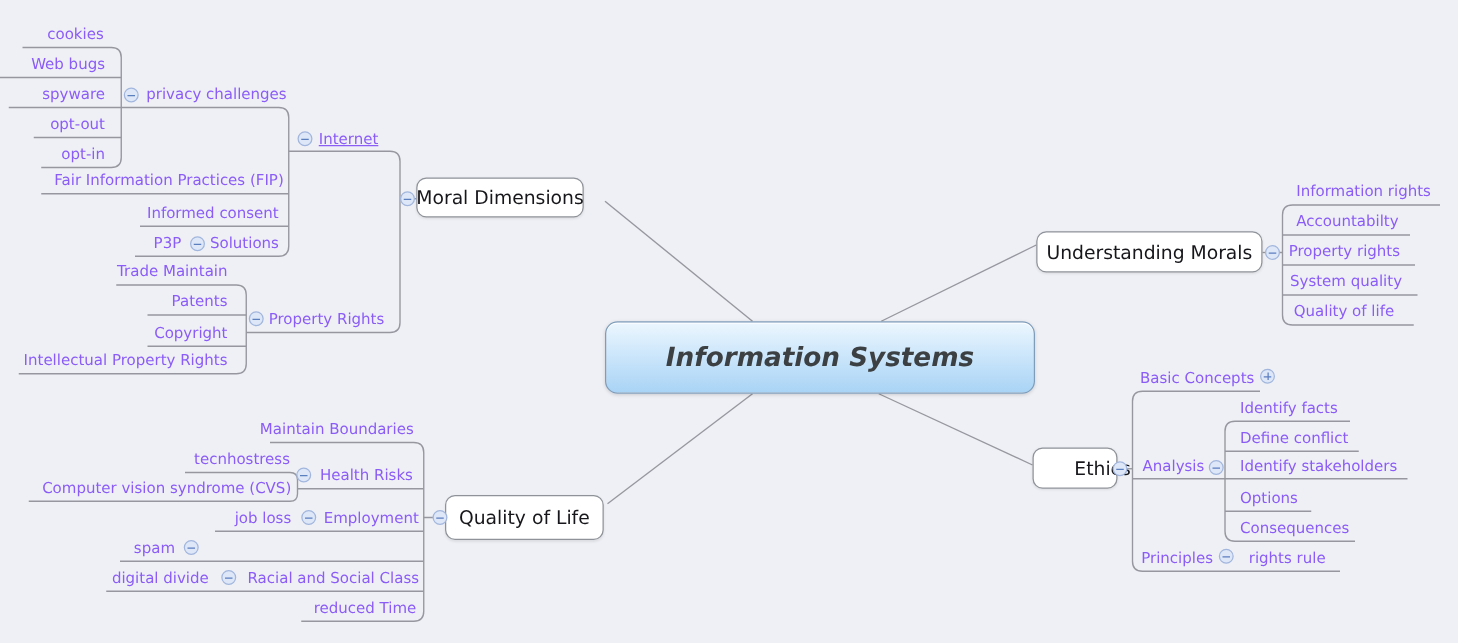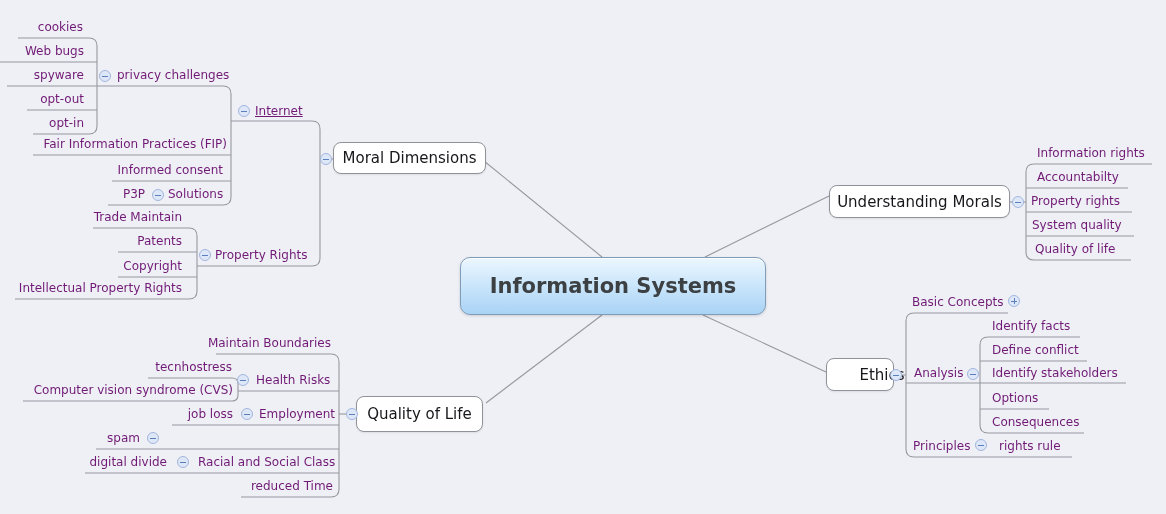--- a/index.html
+++ b/index.html
@@ -1,19 +1,19 @@
 <!DOCTYPE html>
 <html><head>
 <meta charset="utf-8">
 <style>
   html,body{margin:0;padding:0;}
   body{background:#eff0f6;font-family:"DejaVu Sans","Liberation Sans",sans-serif;}
   #canvas{position:relative;width:1166px;height:514px;background:#eff0f6;overflow:hidden;}
   #wires{position:absolute;left:0;top:0;width:1166px;height:514px;}
-  .lbl{position:absolute;font-size:12px;line-height:16px;color:#701a75;white-space:nowrap;}
+  .lbl{position:absolute;font-size:12px;line-height:16px;color:#8b5cf6;white-space:nowrap;}
   .box{position:absolute;display:flex;align-items:center;justify-content:center;
        background:#ffffff;border:1px solid #8f9399;border-radius:8px;
        font-size:15px;color:#17171b;white-space:nowrap;box-sizing:border-box;
        box-shadow:0 1px 2px rgba(0,0,0,0.08);}
   .root{position:absolute;display:flex;align-items:center;justify-content:center;
         background:linear-gradient(180deg,#ecf6fe 0%,#cde7fb 45%,#a9d3f5 100%);
         border:1px solid #7f9db9;border-radius:10px;box-sizing:border-box;
         font-size:21px;font-weight:bold;color:#3c4043;white-space:nowrap;
         box-shadow:inset 0 1px 0 rgba(255,255,255,.85),0 1px 3px rgba(0,0,0,.15);}
   .mini{position:absolute;width:12px;height:12px;border-radius:50%;
@@ -61,23 +61,23 @@
       <path d="M216,354 H331 Q339,354 339,362 V489 Q339,497 331,497 H241"></path>
       <path d="M238,391 H339"></path>
       <path d="M148,378 H232 Q238,378 238,384 V395 Q238,401 232,401 H23"></path>
       <path d="M172,425 H339"></path>
       <path d="M96,449 H339"></path>
       <path d="M85,473 H339"></path>
       <path d="M602,315 L486,403"></path>
     </g>
   </svg>
 
-  <div class="root" style="left:460px;top:257px;width:306px;height:58px;">Information Systems</div>
+  <div class="root" style="left:484px;top:257px;width:344px;height:58px;font-style:italic;">Information Systems</div>
 
-  <div class="box" style="left:333px;top:142px;width:153px;height:32px;">Moral Dimensions</div>
+  <div class="box" style="left:333px;top:142px;width:134px;height:32px;">Moral Dimensions</div>
   <div class="box" style="left:829px;top:185px;width:181px;height:33px;">Understanding Morals</div>
   <div class="box" style="left:826px;top:358px;width:68px;height:33px;padding-left:44px;">Ethics</div>
   <div class="box" style="left:356px;top:396px;width:127px;height:36px;">Quality of Life</div>
 
   <div class="lbl" style="right:1083px;top:19px;">cookies</div>
   <div class="lbl" style="right:1082px;top:43px;">Web bugs</div>
   <div class="lbl" style="right:1082px;top:67px;">spyware</div>
   <div class="lbl" style="left:117px;top:67px;">privacy challenges</div>
   <div class="lbl" style="right:1082px;top:91px;">opt-out</div>
   <div class="lbl" style="right:1082px;top:115px;">opt-in</div>

